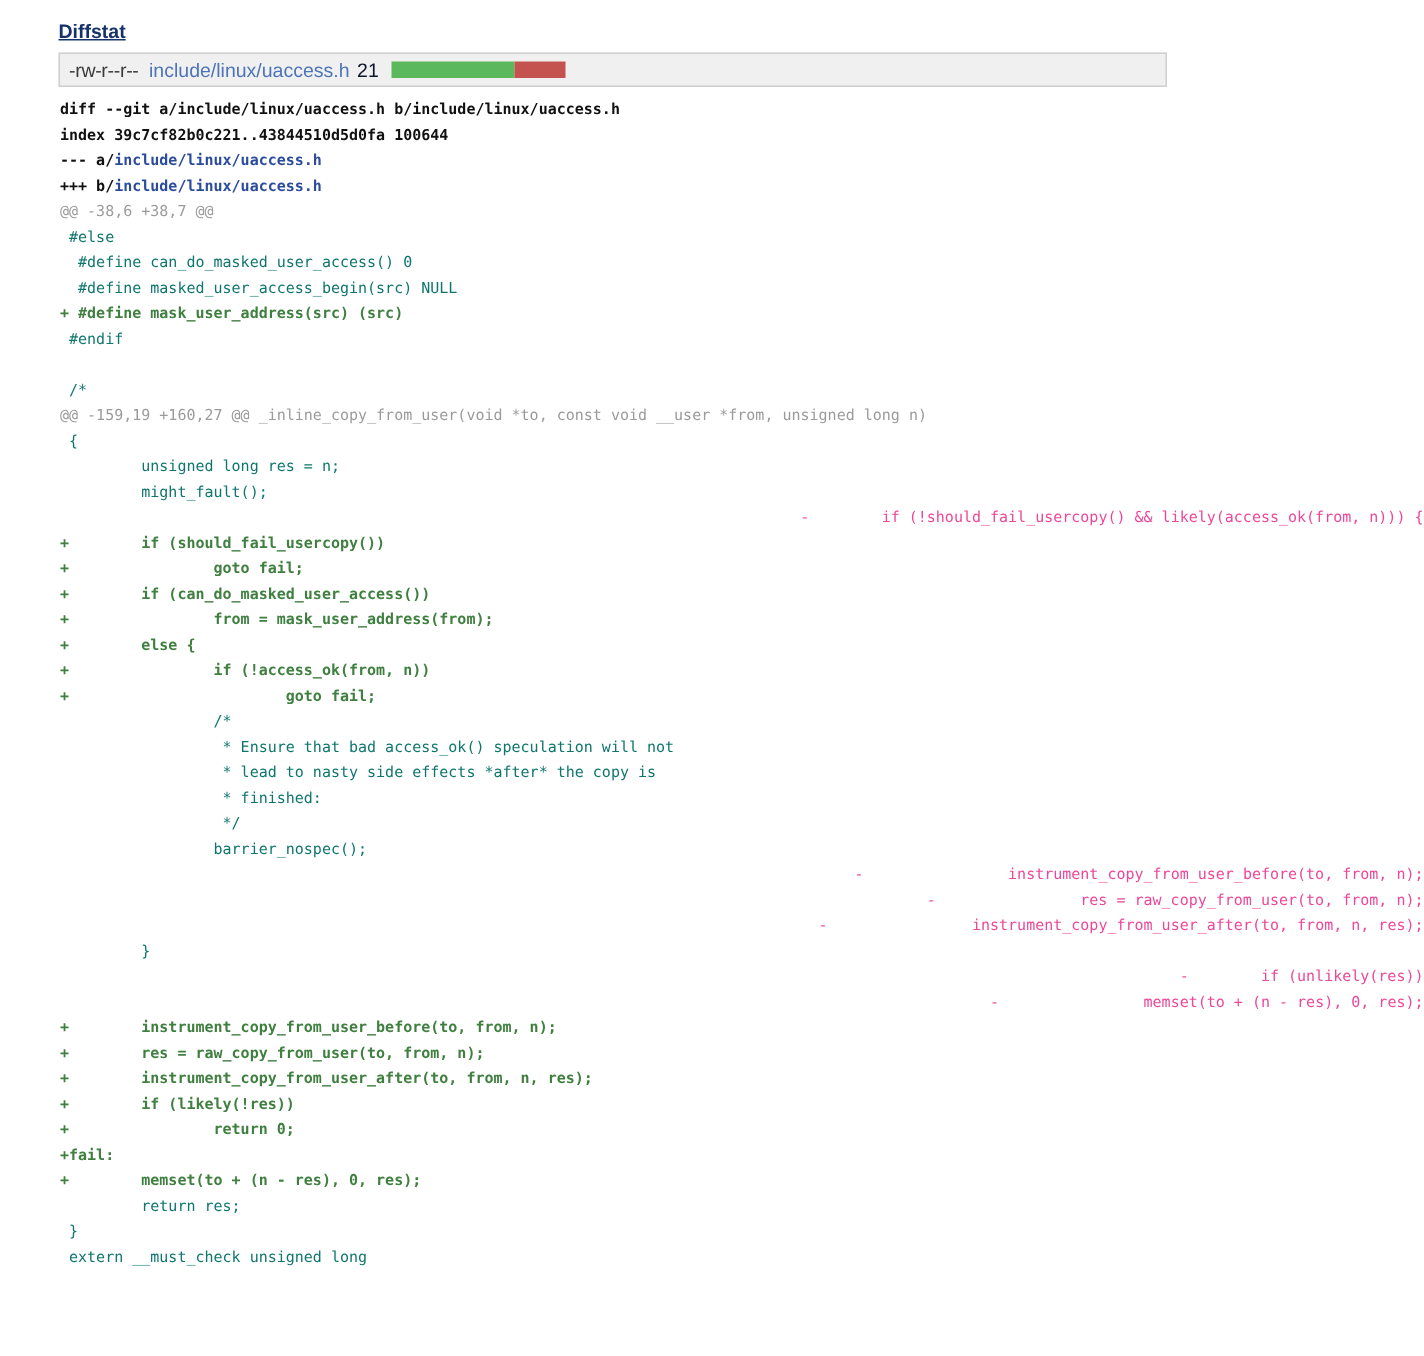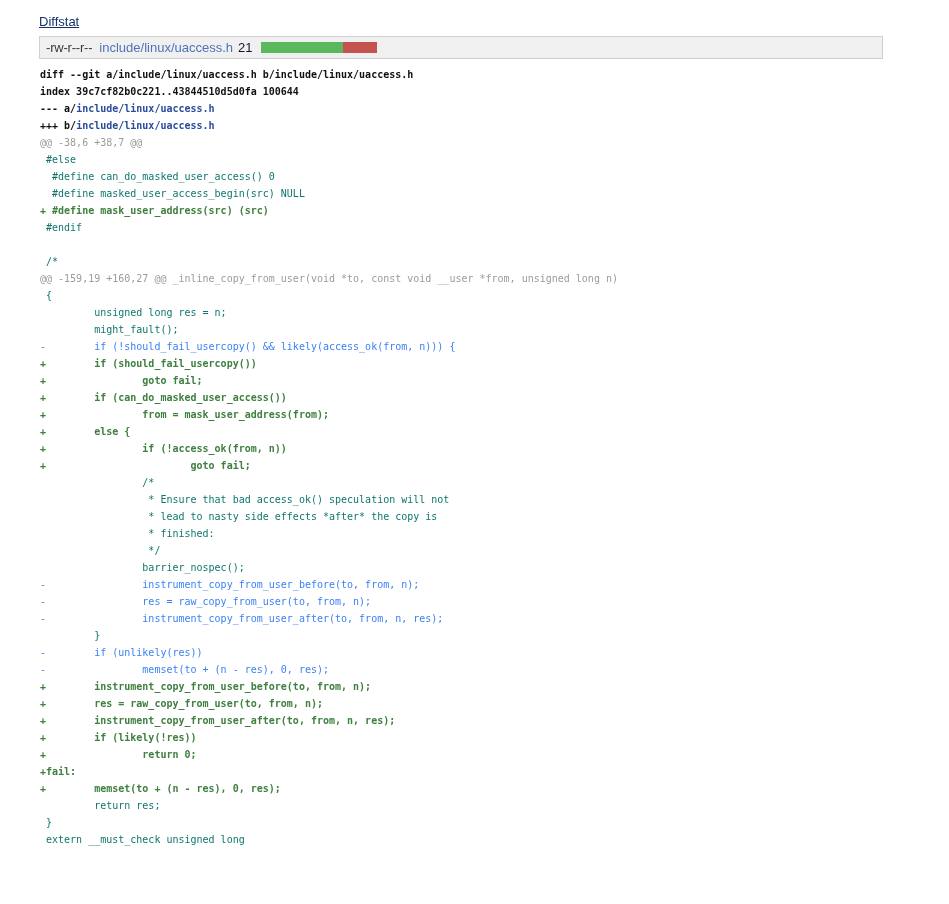--- a/index.html
+++ b/index.html
@@ -14,30 +14,30 @@
     color: #000000;
     overflow: hidden;
   }
   .page {
     padding: 12px 0 0 39px;
     box-sizing: border-box;
   }
   .diffstat-heading {
     font-family: "Liberation Sans", sans-serif;
     font-size: 13px;
-    font-weight: normal;
+    font-weight: bold;
     color: #15326b;
     text-decoration: underline;
     line-height: 16px;
     margin-bottom: 6px;
     display: inline-block;
     cursor: pointer;
   }
   .diffstat-box {
-    width: 844px;
+    width: 739px;
     background: #f0f0f0;
     border: 1px solid #cfcfcf;
     box-sizing: border-box;
     padding: 3px 6px;
     margin-bottom: 7px;
   }
   .diffstat-row {
     display: flex;
     align-items: center;
     font-family: "Liberation Sans", sans-serif;
@@ -105,21 +105,22 @@
     color: #9b9b9b;
   }
   .l-ctx {
     color: #0f766e;
   }
   .l-add {
     color: #3f7f3f;
     font-weight: bold;
   }
   .l-del {
-    color: #3b82f6;
+    color: #ec4899;
+    text-align: right;
   }
 </style>
 </head>
 <body>
 
 <div class="page">
 
   <a class="diffstat-heading" href="#">Diffstat</a>
 
   <div class="diffstat-box">

